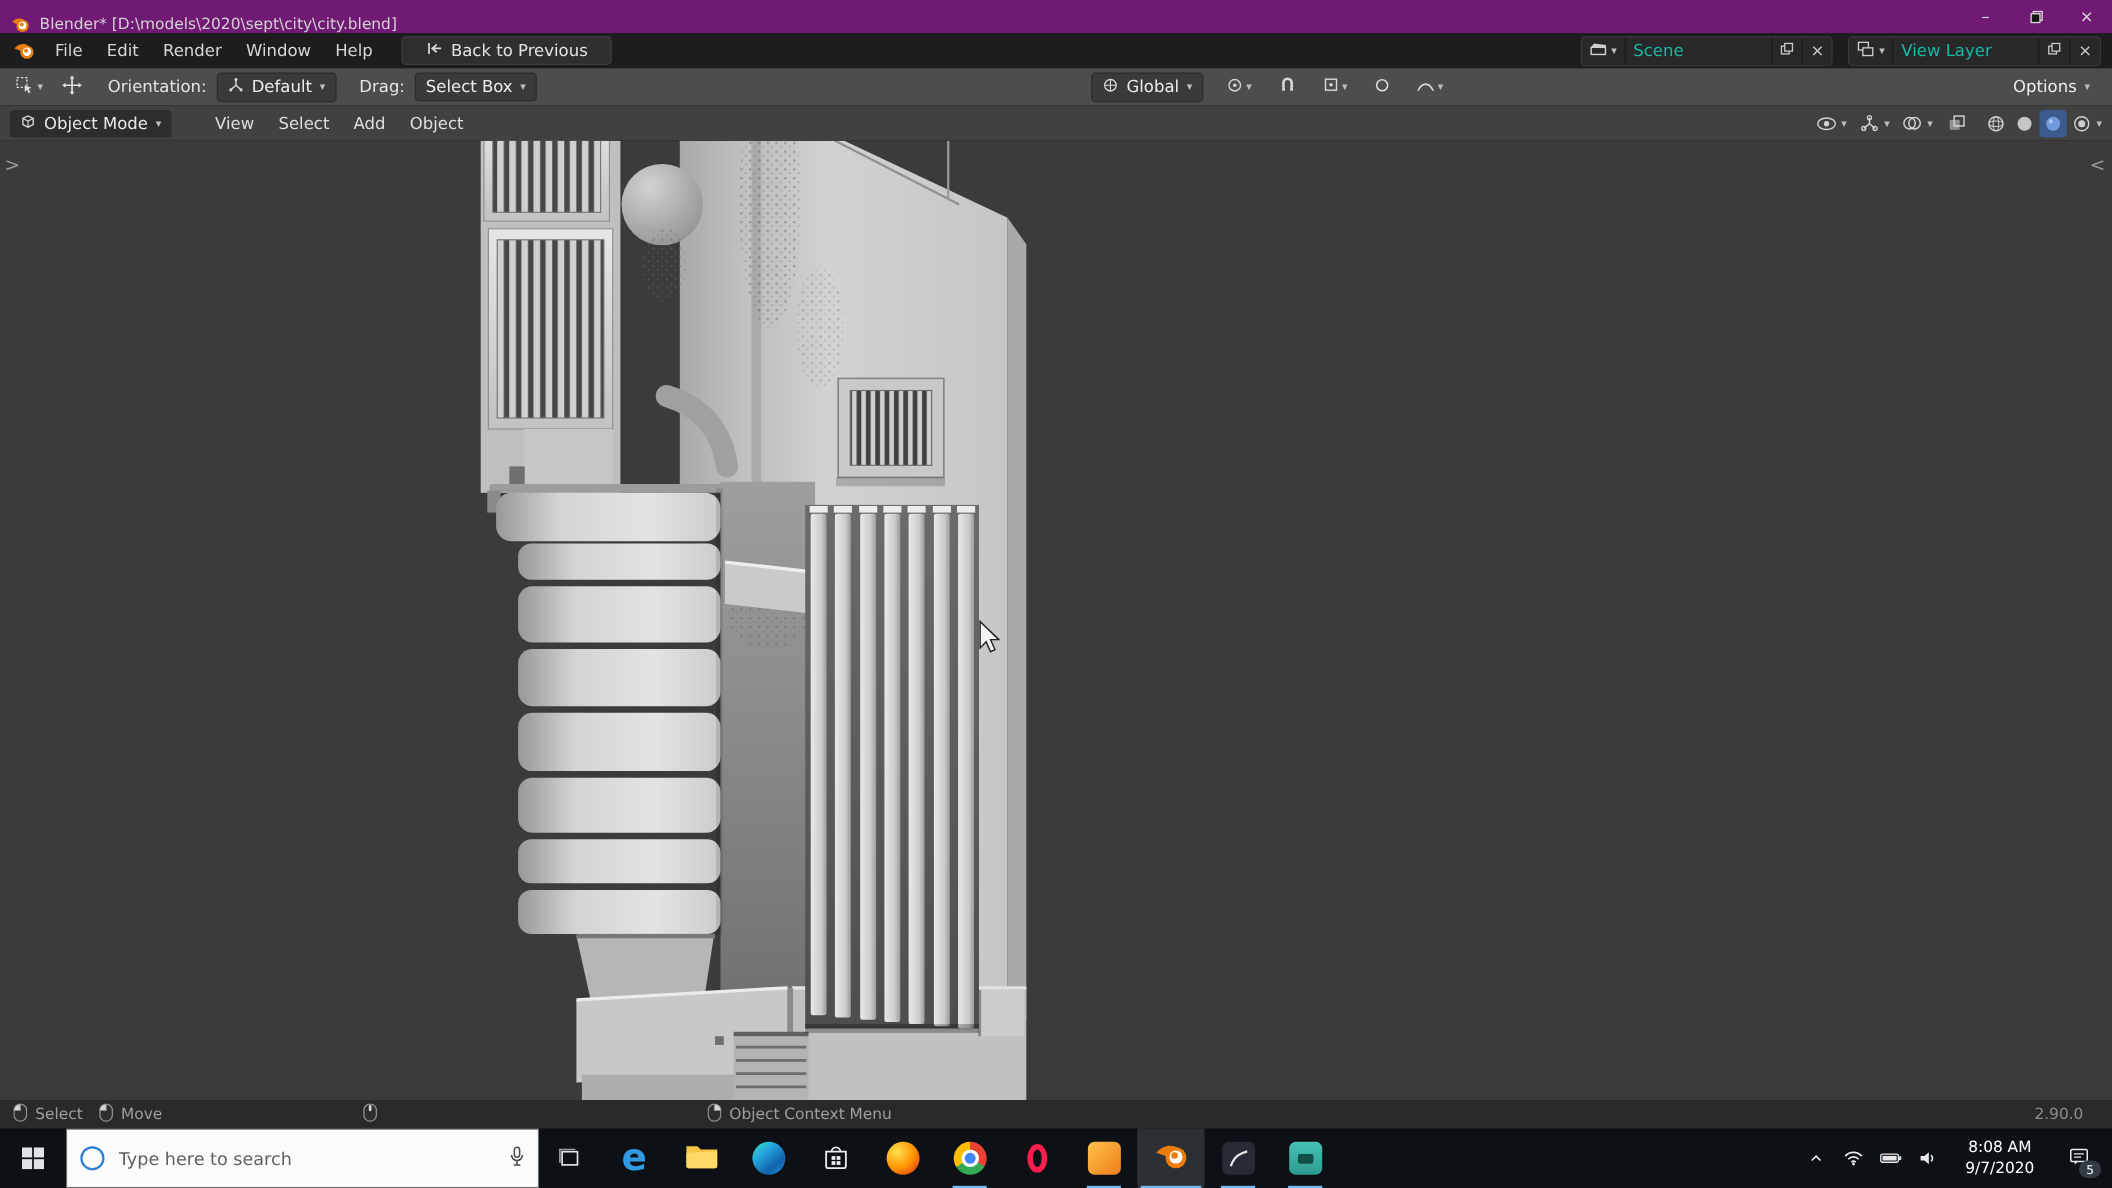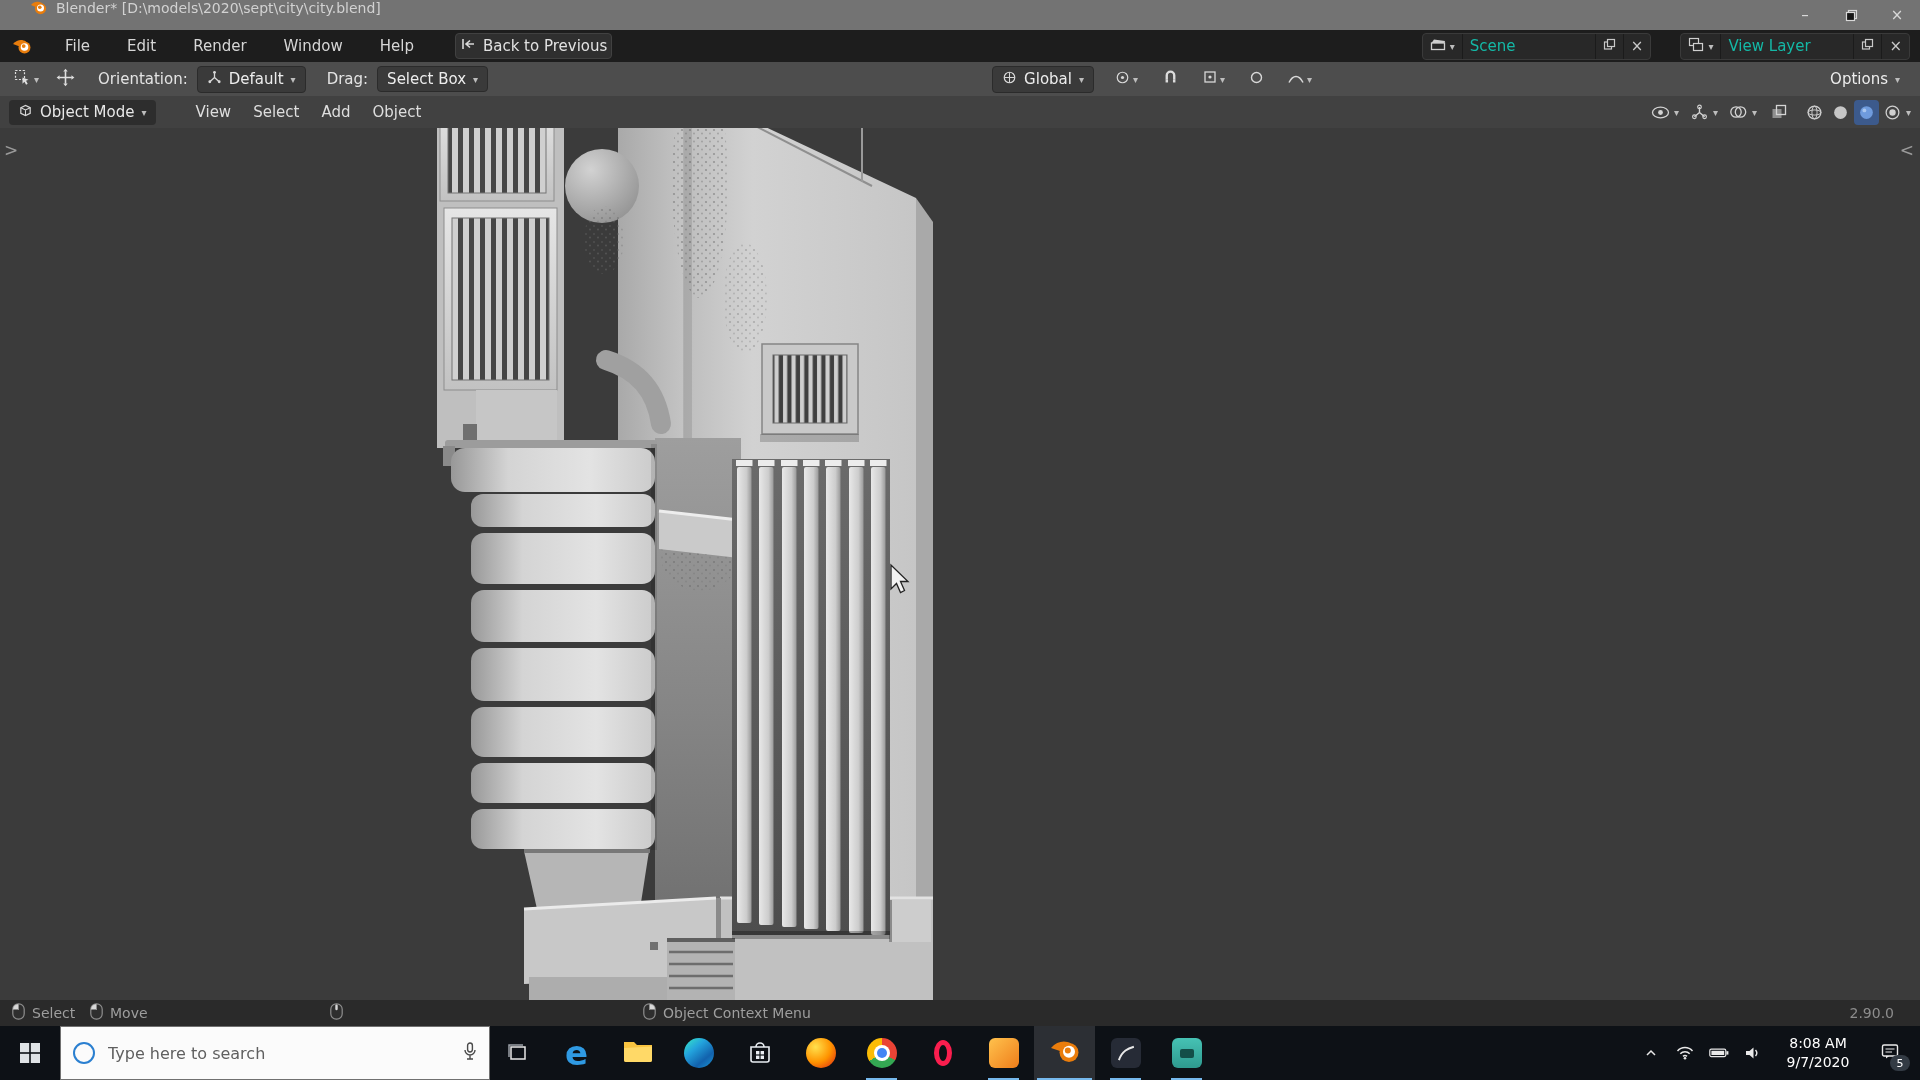--- a/index.html
+++ b/index.html
@@ -1,28 +1,28 @@
 <!DOCTYPE html>
 <html><head>
 <meta charset="utf-8">
 <style>
   html,body{margin:0;padding:0;background:#000;}
   body{width:1920px;height:1080px;overflow:hidden;font-family:"DejaVu Sans","Liberation Sans",sans-serif;}
   .screen{position:relative;width:1920px;height:1080px;display:flex;flex-direction:column;}
 
   
-  .titlebar{height:30px;background:#737373;display:flex;align-items:flex-start;color:#d2d2d2;font-size:14px;flex:0 0 auto;padding-left:20px;}
+  .titlebar{height:30px;background:#701a75;display:flex;align-items:flex-end;color:#d2d2d2;font-size:14px;flex:0 0 auto;}
   .tb-logo{margin:0 9px 0 10px;display:flex;align-items:center;}
   .tb-spacer{flex:1;}
   .win-btn{width:46px;height:30px;display:flex;align-items:center;justify-content:center;color:#d8d8d8;font-size:15px;}
 
   
-  .topbar{height:32px;background:#1d1d1d;display:flex;align-items:center;color:#d6d6d6;font-size:15px;gap:17px;padding:0 10px;flex:0 0 auto;}
+  .topbar{height:32px;background:#1d1d1d;display:flex;align-items:center;color:#d6d6d6;font-size:15px;gap:2px;padding:0 10px;flex:0 0 auto;}
   .menu-item{padding:4px 10px;border-radius:4px;}
-  .back-btn{display:flex;gap:7px;background:#2f2f2f;border:1px solid #414141;border-radius:4px;padding:3px 4px;margin-left:14px;color:#e2e2e2;}
+  .back-btn{display:flex;gap:7px;background:#2f2f2f;border:1px solid #414141;border-radius:4px;padding:3px 21px;margin-left:14px;color:#e2e2e2;}
   .db-group{display:flex;align-items:center;background:#282828;border:1px solid #3a3a3a;border-radius:4px;height:25px;overflow:hidden;}
   .db-seg{display:flex;align-items:center;gap:4px;padding:0 7px;height:100%;}
   .db-seg + .db-seg{border-left:1px solid #1b1b1b;}
   .db-name{min-width:118px;color:#14b8a6;}
   .arrow{font-size:10px;color:#bdbdbd;}
   .xglyph{font-size:15px;color:#c9c9c9;line-height:1;}
 
   
   .toolbar{height:34px;background:#4d4d4d;display:flex;align-items:center;font-size:15px;color:#ececec;padding:0 10px;gap:9px;flex:0 0 auto;}
   .dd{display:flex;align-items:center;gap:7px;background:#3a3a3a;border:1px solid #2b2b2b;border-radius:4px;padding:3px 9px;color:#ededed;}

